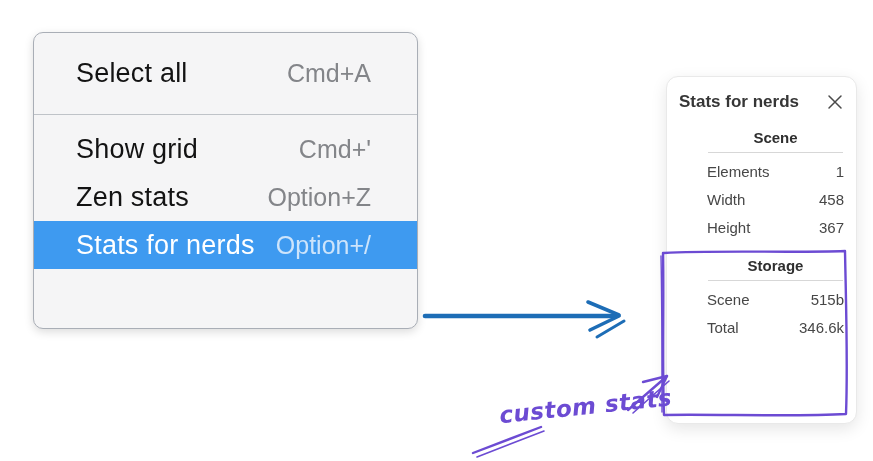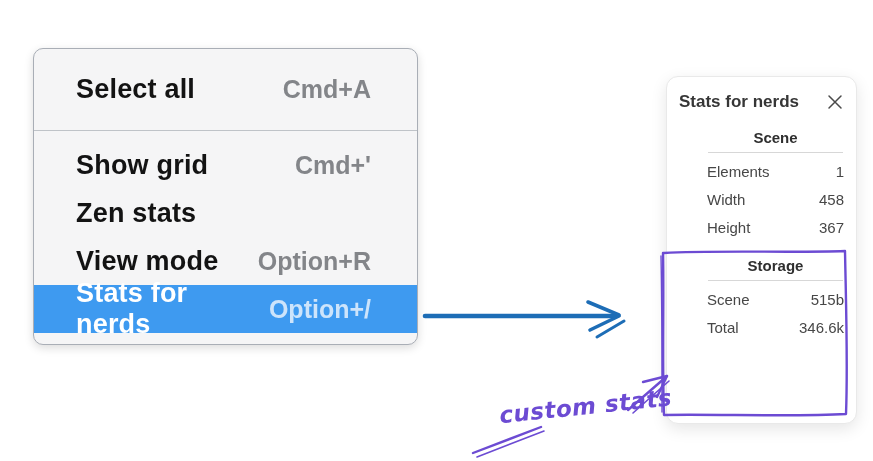--- a/index.html
+++ b/index.html
@@ -2,23 +2,23 @@
 <html style="--menu-highlight: #3e9af0; --arrow-blue: #1d6db6; --annotation-purple: #6c4bd3;"><head>
 <meta charset="utf-8">
 <style>
   html,body{margin:0;padding:0;background:#fff;}
   #canvas{
     position:relative;width:873px;height:461px;background:#ffffff;overflow:hidden;
     font-family:"Liberation Sans",sans-serif;
   }
   
   .menu{
-    position:absolute;left:33px;top:48px;width:385px;height:297px;box-sizing:border-box;
+    position:absolute;left:33px;top:32px;width:385px;height:297px;box-sizing:border-box;
     background:#f5f5f6;border:1.5px solid #a9aeb6;border-radius:10px;
-    box-shadow:0 3px 10px rgba(0,0,0,.14);overflow:hidden;font-weight:bold;
+    box-shadow:0 3px 10px rgba(0,0,0,.14);overflow:hidden;
   }
   .menu-item{
     display:flex;justify-content:space-between;align-items:center;
     height:48px;padding:0 46px 0 42px;cursor:default;
   }
   .menu-item.first{height:81px;}
   .mi-label{font-size:27px;color:#131313;letter-spacing:.2px;}
   .mi-shortcut{font-size:25px;color:#838589;}
   .menu-sep{height:1px;background:#bfc3c8;}
   .menu-group{padding-top:10px;padding-bottom:8px;}
@@ -62,24 +62,21 @@
       <span class="mi-shortcut">Cmd+A</span>
     </div>
     <div class="menu-sep"></div>
     <div class="menu-group">
       <div class="menu-item">
         <span class="mi-label">Show grid</span>
         <span class="mi-shortcut">Cmd+'</span>
       </div>
       <div class="menu-item">
         <span class="mi-label">Zen stats</span>
-      </div>
-      <div class="menu-item">
-        <span class="mi-label">View mode</span>
-        <span class="mi-shortcut">Option+R</span>
+        <span class="mi-shortcut">Option+Z</span>
       </div>
       <div class="menu-item selected">
         <span class="mi-label">Stats for nerds</span>
         <span class="mi-shortcut">Option+/</span>
       </div>
     </div>
   </div>
 
   <div class="panel">
     <div class="panel-header">

